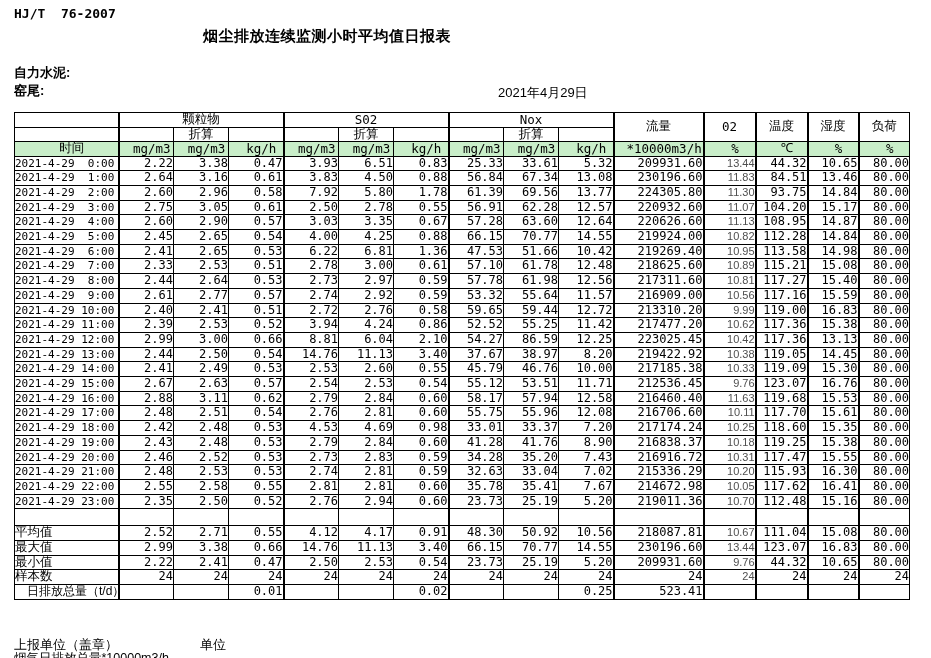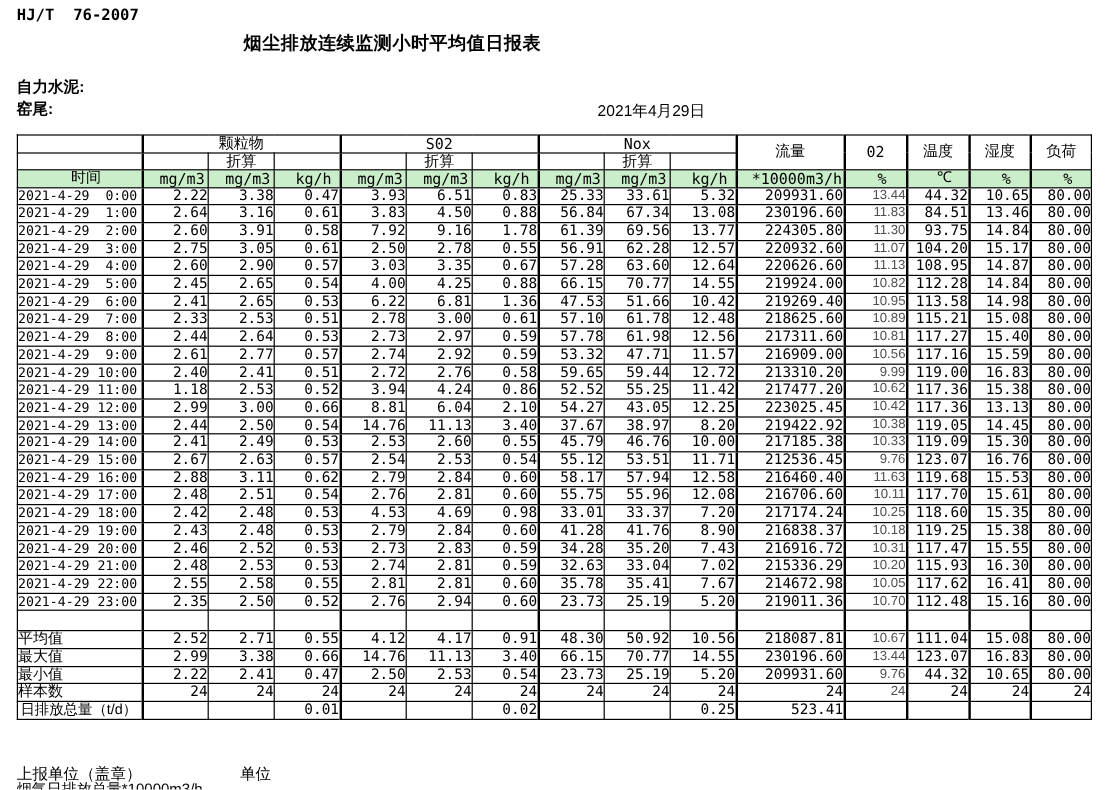--- a/index.html
+++ b/index.html
@@ -42,21 +42,21 @@
   }
   .c-time {
     font-family:"DejaVu Sans Mono", monospace; font-size:11px;
     text-align:left; padding-right:3px;
   }
   .c9 { padding-right:12px; }                     
   .c10 { font-family:"Liberation Sans", sans-serif; font-size:11px; color:#4f4f4f; padding-right:10px; } 
   .c13 { padding-right:8px; }                     
   tr.blank td { height:17px; }
   .c-sumlabel { padding-right:3px; font-size:12.5px; }
-  .c-sumlabel.left { text-align:left; padding-left:2px; font-size:12px; }
+  .c-sumlabel.left { text-align:left; padding-left:12px; font-size:12px; }
 
   .foot-1 { position:absolute; left:14px; top:618px; font-size:12.5px;margin-top:32px; }
   .foot-2 { position:absolute; left:14px; top:636px; font-size:13px; }
   .foot-3 { position:absolute; left:200px; top:636px; font-size:13px; }
 </style>
 </head>
 <body>
 
 <div class="page">
 
@@ -157,24 +157,24 @@
           <td class="cv c8">13.08</td>
           <td class="cv c9 gl">230196.60</td>
           <td class="cv c10 gl">11.83</td>
           <td class="cv c11 gl">84.51</td>
           <td class="cv c12 gl">13.46</td>
           <td class="cv c13 gl">80.00</td>
         </tr>
         <tr>
           <td class="c-time">2021-4-29  2:00</td>
           <td class="cv c0 gl">2.60</td>
-          <td class="cv c1">3.91</td>
+          <td class="cv c1">2.96</td>
           <td class="cv c2">0.58</td>
           <td class="cv c3 gl">7.92</td>
-          <td class="cv c4">9.16</td>
+          <td class="cv c4">5.80</td>
           <td class="cv c5">1.78</td>
           <td class="cv c6 gl">61.39</td>
           <td class="cv c7">69.56</td>
           <td class="cv c8">13.77</td>
           <td class="cv c9 gl">224305.80</td>
           <td class="cv c10 gl">11.30</td>
           <td class="cv c11 gl">93.75</td>
           <td class="cv c12 gl">14.84</td>
           <td class="cv c13 gl">80.00</td>
         </tr>
@@ -282,21 +282,21 @@
         </tr>
         <tr>
           <td class="c-time">2021-4-29  9:00</td>
           <td class="cv c0 gl">2.61</td>
           <td class="cv c1">2.77</td>
           <td class="cv c2">0.57</td>
           <td class="cv c3 gl">2.74</td>
           <td class="cv c4">2.92</td>
           <td class="cv c5">0.59</td>
           <td class="cv c6 gl">53.32</td>
-          <td class="cv c7">47.71</td>
+          <td class="cv c7">55.64</td>
           <td class="cv c8">11.57</td>
           <td class="cv c9 gl">216909.00</td>
           <td class="cv c10 gl">10.56</td>
           <td class="cv c11 gl">117.16</td>
           <td class="cv c12 gl">15.59</td>
           <td class="cv c13 gl">80.00</td>
         </tr>
         <tr>
           <td class="c-time">2021-4-29 10:00</td>
           <td class="cv c0 gl">2.40</td>
@@ -309,21 +309,21 @@
           <td class="cv c7">59.44</td>
           <td class="cv c8">12.72</td>
           <td class="cv c9 gl">213310.20</td>
           <td class="cv c10 gl">9.99</td>
           <td class="cv c11 gl">119.00</td>
           <td class="cv c12 gl">16.83</td>
           <td class="cv c13 gl">80.00</td>
         </tr>
         <tr>
           <td class="c-time">2021-4-29 11:00</td>
-          <td class="cv c0 gl">1.18</td>
+          <td class="cv c0 gl">2.39</td>
           <td class="cv c1">2.53</td>
           <td class="cv c2">0.52</td>
           <td class="cv c3 gl">3.94</td>
           <td class="cv c4">4.24</td>
           <td class="cv c5">0.86</td>
           <td class="cv c6 gl">52.52</td>
           <td class="cv c7">55.25</td>
           <td class="cv c8">11.42</td>
           <td class="cv c9 gl">217477.20</td>
           <td class="cv c10 gl">10.62</td>
@@ -333,21 +333,21 @@
         </tr>
         <tr>
           <td class="c-time">2021-4-29 12:00</td>
           <td class="cv c0 gl">2.99</td>
           <td class="cv c1">3.00</td>
           <td class="cv c2">0.66</td>
           <td class="cv c3 gl">8.81</td>
           <td class="cv c4">6.04</td>
           <td class="cv c5">2.10</td>
           <td class="cv c6 gl">54.27</td>
-          <td class="cv c7">43.05</td>
+          <td class="cv c7">86.59</td>
           <td class="cv c8">12.25</td>
           <td class="cv c9 gl">223025.45</td>
           <td class="cv c10 gl">10.42</td>
           <td class="cv c11 gl">117.36</td>
           <td class="cv c12 gl">13.13</td>
           <td class="cv c13 gl">80.00</td>
         </tr>
         <tr>
           <td class="c-time">2021-4-29 13:00</td>
           <td class="cv c0 gl">2.44</td>

